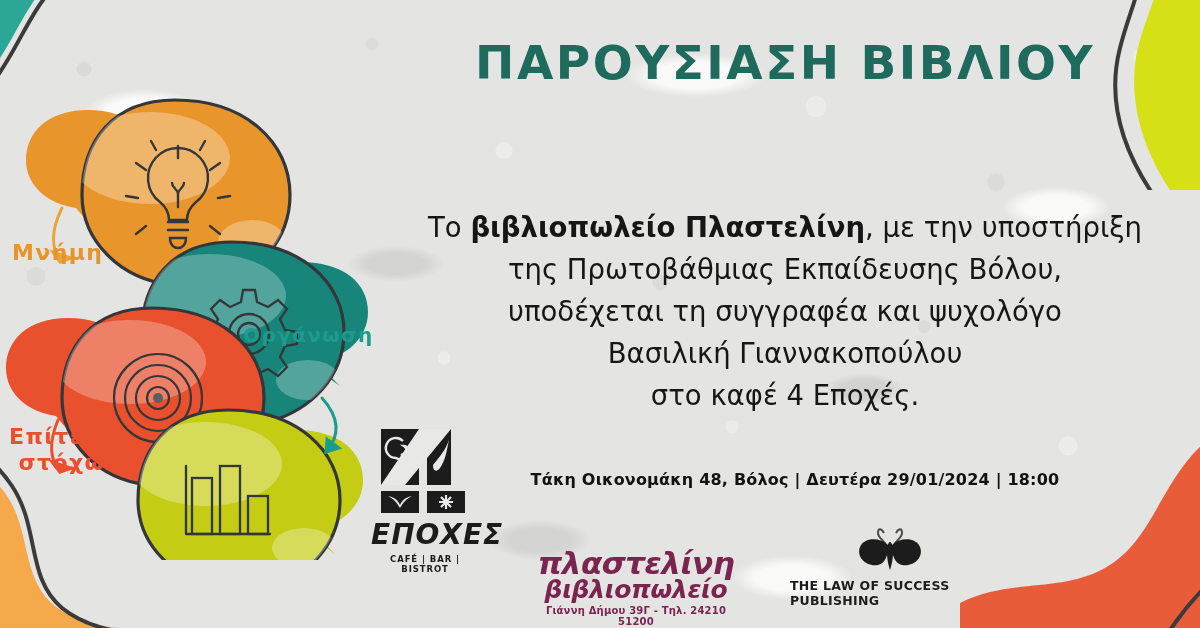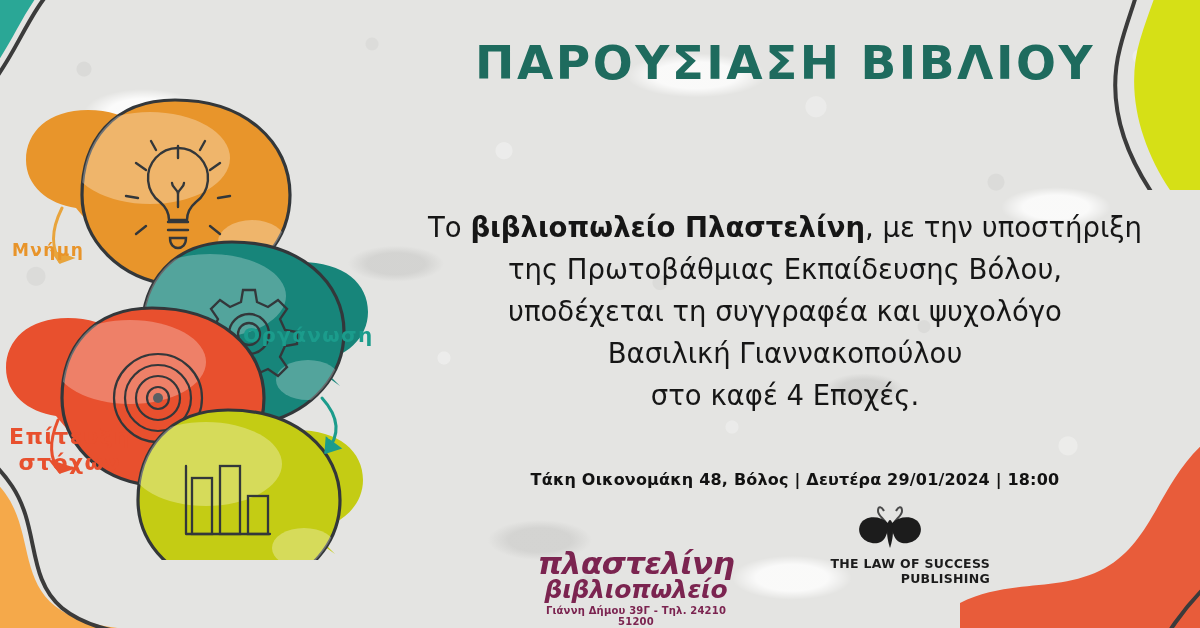--- a/index.html
+++ b/index.html
@@ -76,21 +76,21 @@
   }
 
   
   #bubbles{position:absolute;left:0;top:80px;width:400px;height:480px;}
 
   
   .blabel{
     position:absolute;font-weight:bold;letter-spacing:1.4px;
     text-align:center;line-height:1.18;white-space:pre-line;
   }
-  #label-memory{left:12px;top:240px;font-size:17px;}
+  #label-memory{left:12px;top:240px;font-size:22px;}
   #label-organization{left:243px;top:324px;font-size:20px;}
   #label-goals{left:0;top:424px;font-size:22px;width:140px;}
   #label-confidence{left:96px;top:516px;font-size:22px;}
 
   
   #logo-epoxes{position:absolute;left:371px;top:425px;width:108px;}
   #logo-epoxes .mark{width:100px;height:90px;display:block;margin:0 auto;}
   #logo-epoxes .word{
     display:block;text-align:center;font-weight:bold;font-style:italic;
     font-size:28px;letter-spacing:1px;color:#1c1c1c;margin-top:3px;
@@ -108,21 +108,21 @@
   }
   #logo-plastelini .l2{
     display:block;font-size:25px;font-weight:bold;font-style:italic;
     color:#7b2450;letter-spacing:-.3px;line-height:1.05;margin-top:-2px;
   }
   #logo-plastelini .l3{
     display:block;font-size:10px;font-weight:bold;color:#7b2450;
     letter-spacing:.2px;margin-top:2px;
   }
 
-  #logo-law{position:absolute;left:790px;top:505px;width:200px;text-align:right;}
+  #logo-law{position:absolute;left:790px;top:527px;width:200px;text-align:left;}
   #logo-law .mark{display:block;margin:0 auto;}
   #logo-law .t1,#logo-law .t2{
     display:block;font-size:12.5px;font-weight:bold;color:#1c1c1c;letter-spacing:.3px;
   }
   #logo-law .t1{margin-top:3px;}
 </style>
 </head>
 <body>
 
 <div id="poster">
@@ -257,20 +257,41 @@
         <path d="M60,392 l-8,-10 M60,392 l12,-4 M60,392 l-8,-10 l19,6 Z" fill="#E8502E"></path>
       </g>
     </g>
   </svg>
 
   <div class="blabel" id="label-memory" style="color:#E8942A">Μνήμη</div>
   <div class="blabel" id="label-organization" style="color:#1B9C8C">Οργάνωση</div>
   <div class="blabel" id="label-goals" style="color:#E8502E">Επίτευξη
 στόχων</div>
 
+  <div id="logo-epoxes">
+    <svg class="mark" viewBox="0 0 100 90" aria-hidden="true">
+      <path d="M6,4 H44 V60 H6 Z" fill="#1c1c1c"></path>
+      <path d="M52,4 H76 V60 H52 Z" fill="#1c1c1c"></path>
+      <path d="M44,4 L76,4 L30,60 L6,60 Z" fill="#e8e8e6"></path>
+      <path d="M42,2 L78,2 L34,62 L4,62 Z" fill="#1c1c1c" opacity="0"></path>
+      <path d="M40,2 L72,2 L28,62 L2,62 Z" fill="#1c1c1c" opacity="0"></path>
+      <g fill="#e8e8e6">
+        <path d="M28,16 a10,10 0 1,0 -7,17 a7,7 0 1,0 8,-12 a4.5,4.5 0 1,1 -3,8" stroke="#e8e8e6" stroke-width="2.4" fill="none"></path>
+      </g>
+      <path d="M58,40 c10,-12 14,-18 16,-26 c-2,12 -4,22 -9,29 c-3,4 -7,4 -7,-3 Z" fill="#e8e8e6"></path>
+      <path d="M6,66 H44 V88 H6 Z" fill="#1c1c1c"></path>
+      <path d="M52,66 H90 V88 H52 Z" fill="#1c1c1c"></path>
+      <path d="M13,71 c6,1 10,4 12,9 c2,-5 6,-8 12,-9 c-6,3 -9,7 -12,12 c-3,-5 -6,-9 -12,-12 Z" fill="#e8e8e6"></path>
+      <g stroke="#e8e8e6" stroke-width="2.2">
+        <path d="M71,70 V84 M64,77 H78 M66,72 L76,82 M76,72 L66,82"></path>
+      </g>
+    </svg>
+    <span class="word">ΕΠΟΧΕΣ</span>
+    <span class="sub">CAFÉ | BAR | BISTROT</span>
+  </div>
 
   <div id="logo-plastelini">
     <span class="l1">πλαστελίνη</span>
     <span class="l2">βιβλιοπωλείο</span>
     <span class="l3">Γιάννη Δήμου 39Γ  -  Τηλ. 24210 51200</span>
   </div>
 
   <div id="logo-law">
     <svg class="mark" width="72" height="48" viewBox="0 0 72 48" aria-hidden="true">
       <path d="M30,6 C28,2 24,0 24,6 C24,11 31,14 33,20" fill="none" stroke="#4a4a4a" stroke-width="2"></path>

